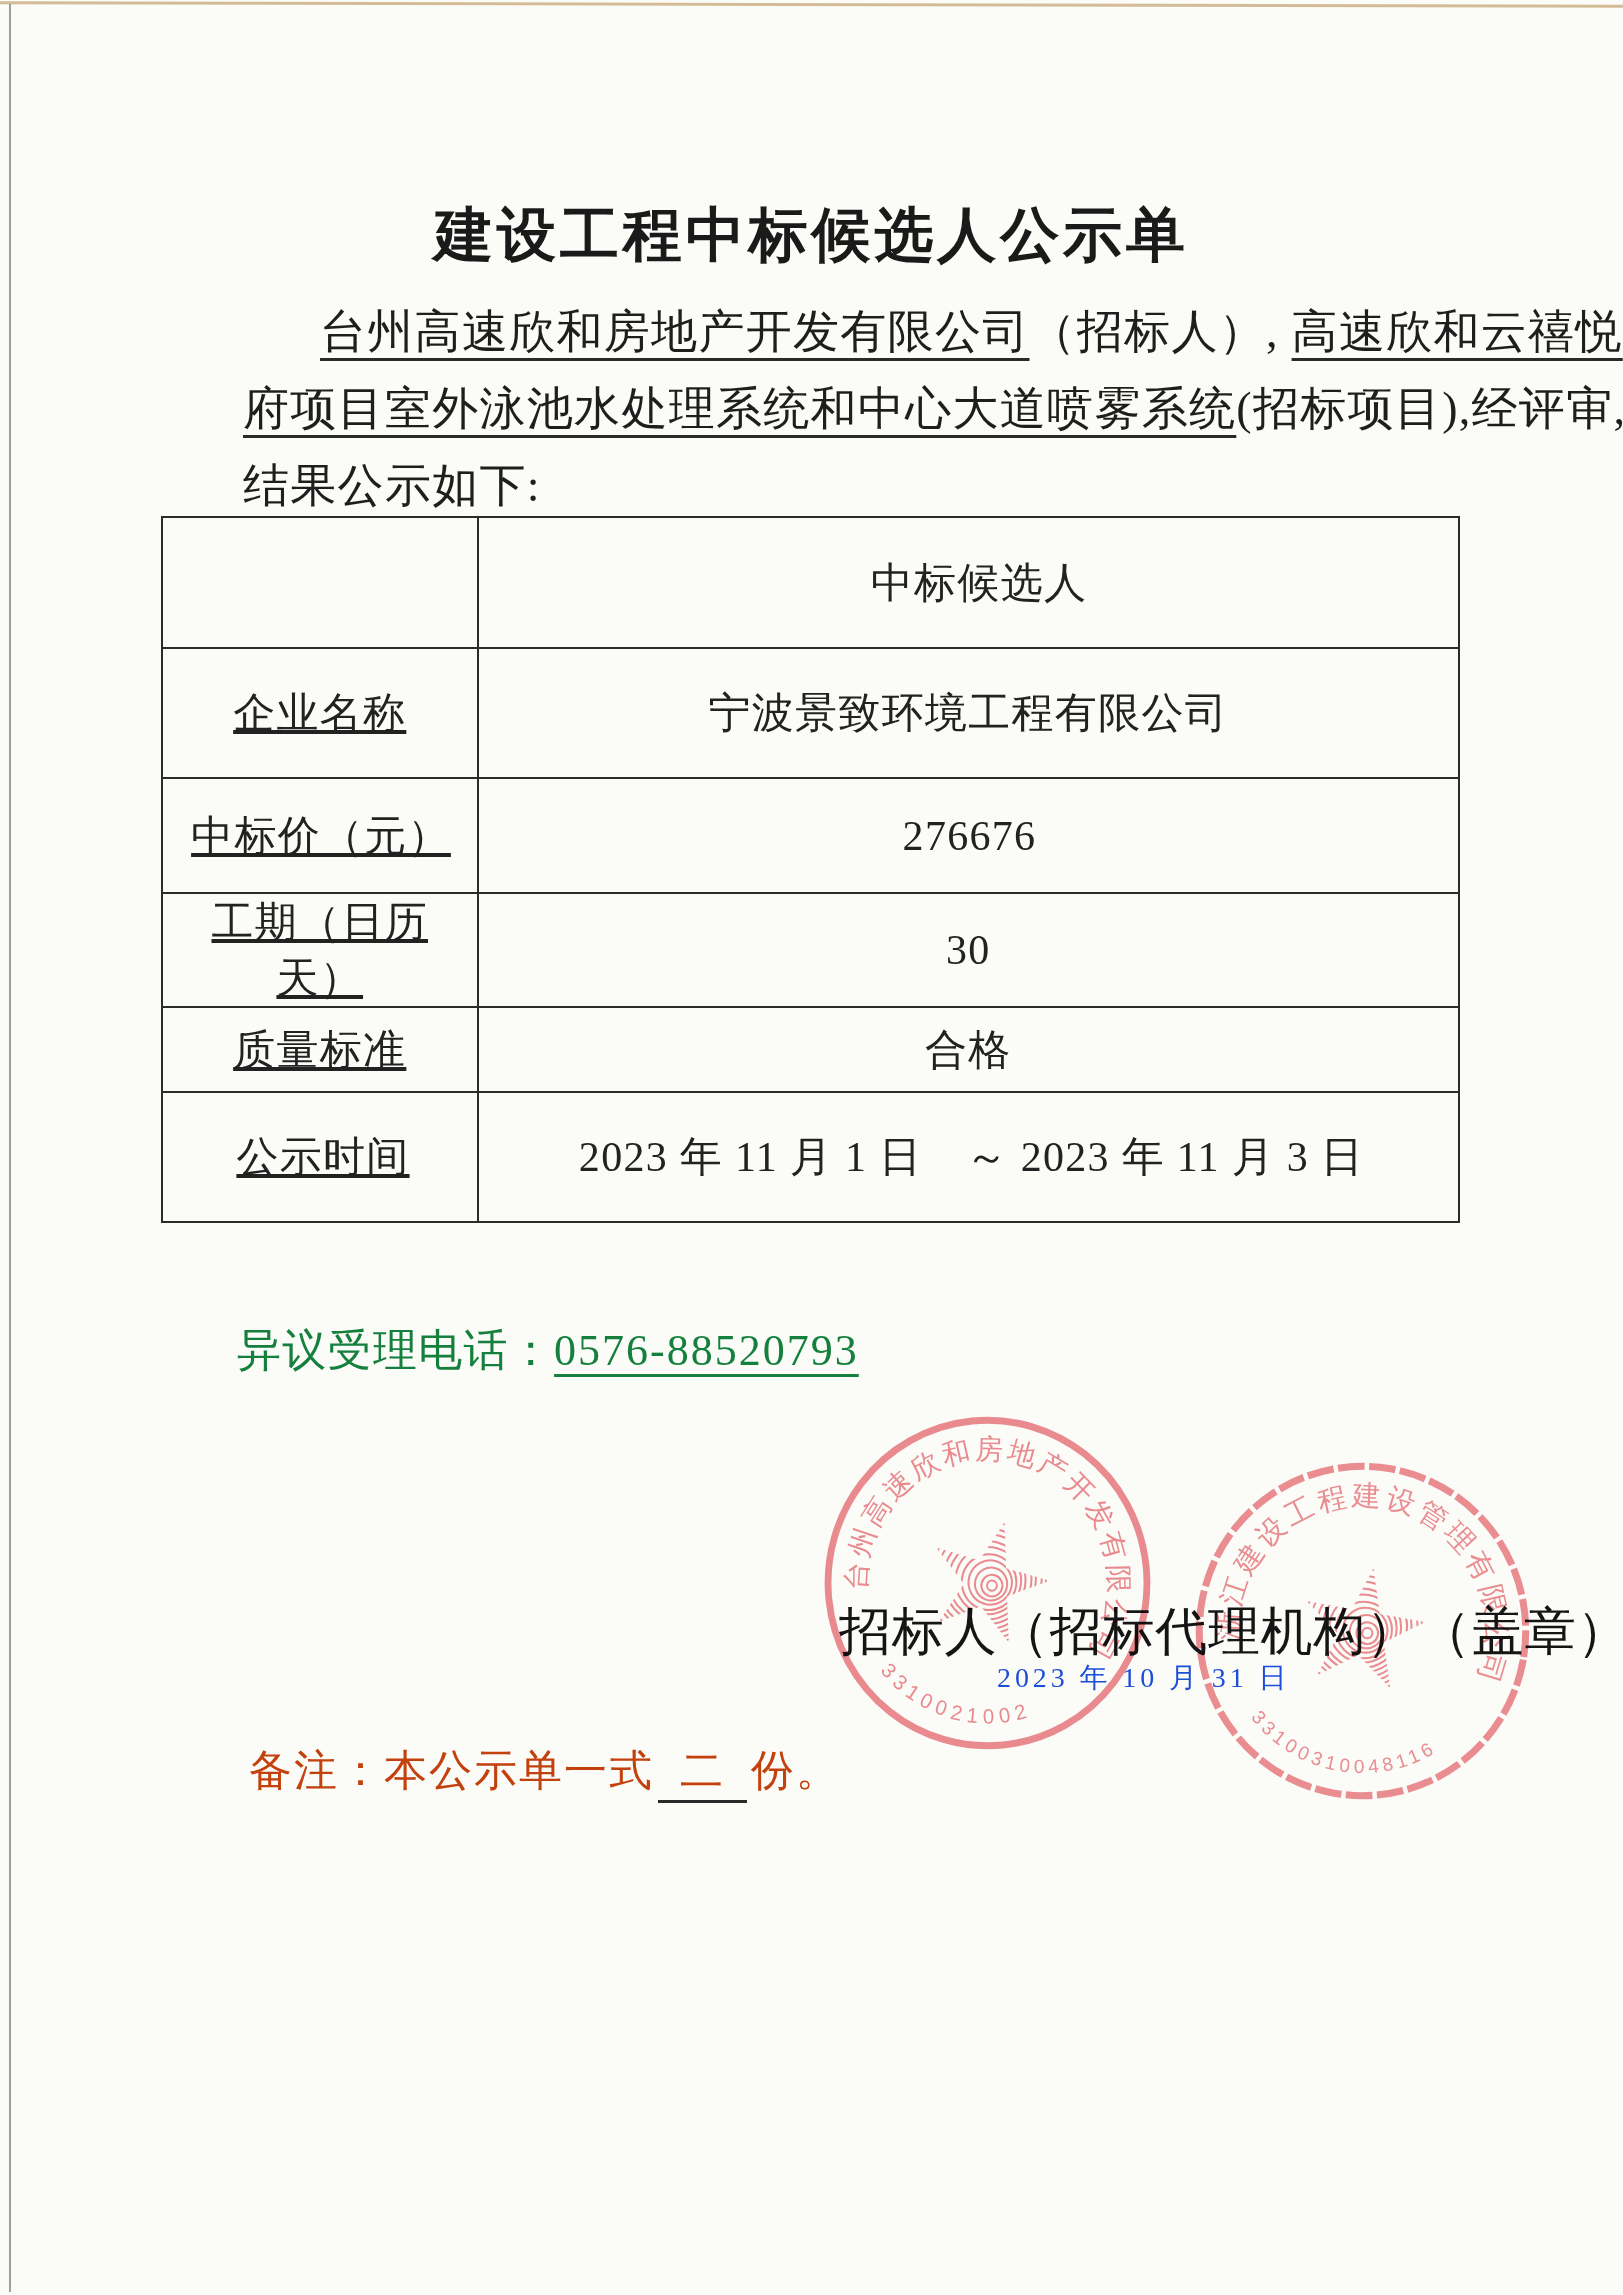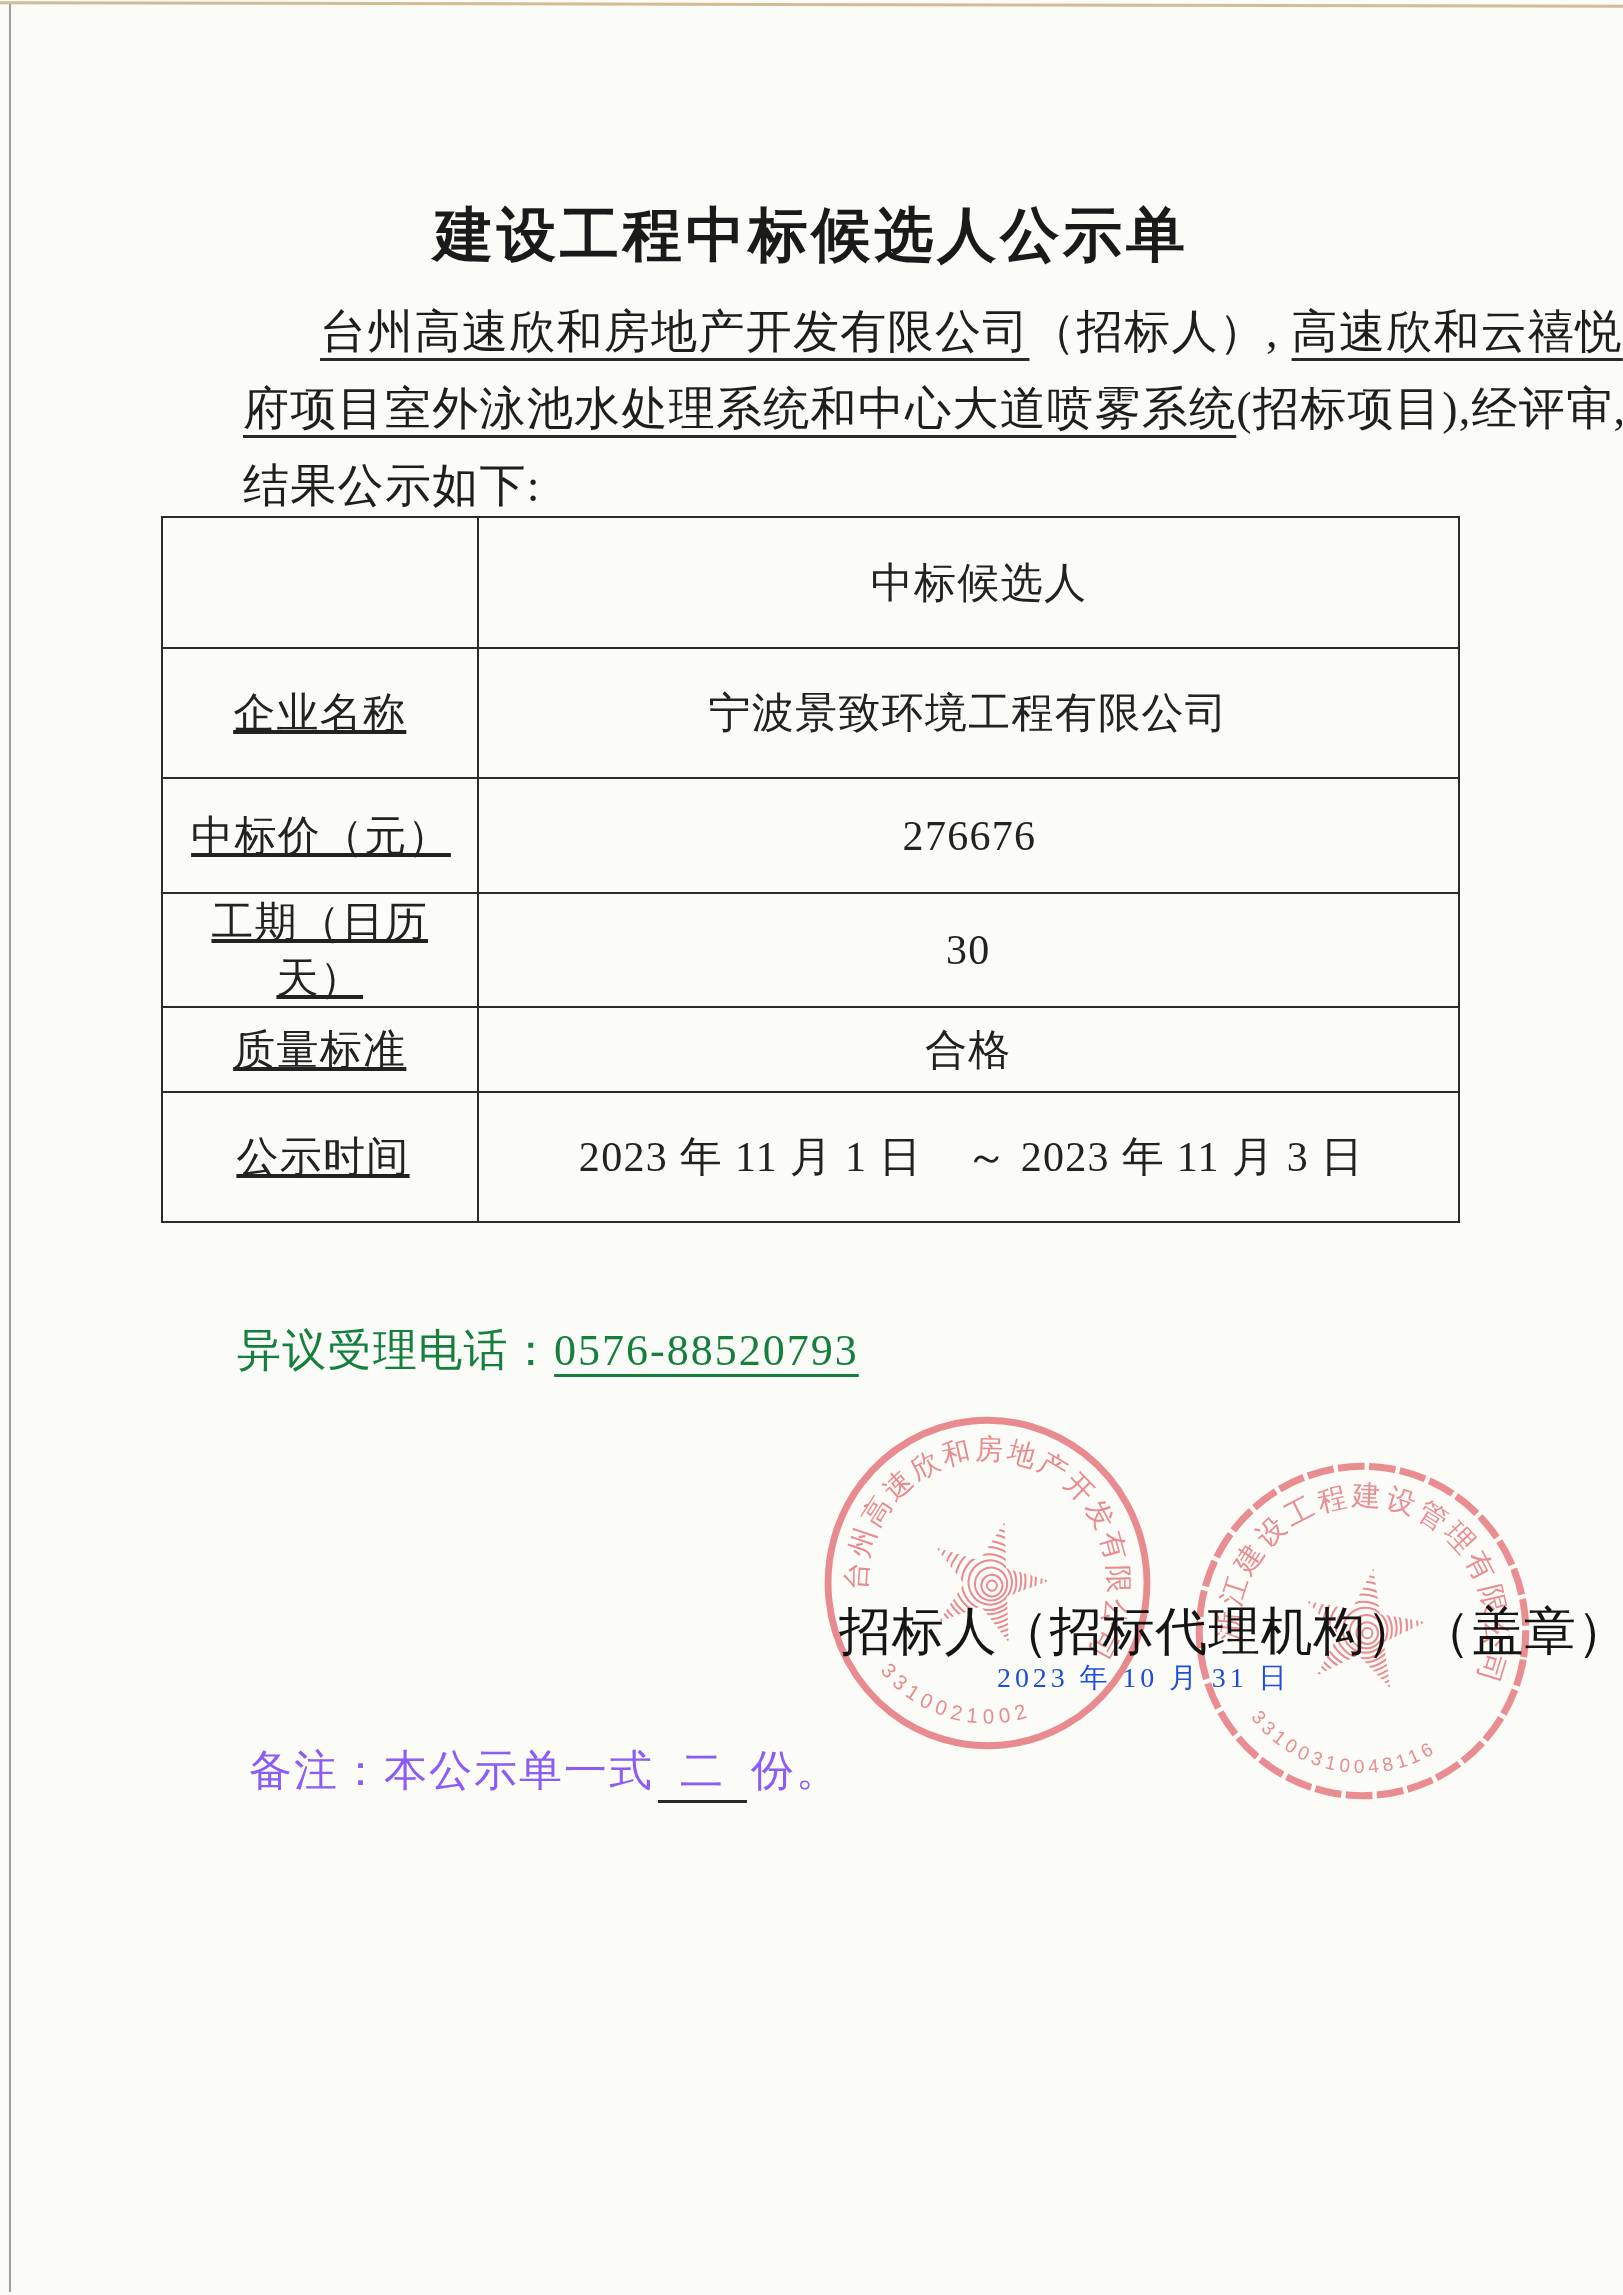--- a/index.html
+++ b/index.html
@@ -71,21 +71,21 @@
     position:absolute;top:1553px;left:839px;
     font-size:52px;letter-spacing:0.7px;color:#151515;white-space:nowrap;margin-top:44px;
   }
   .date-line{
     position:absolute;top:1659px;left:997px;
     font-size:28px;letter-spacing:3.9px;color:#1d4ed8;white-space:nowrap;
   }
 
   .note-line{
     position:absolute;top:1742px;left:249px;
-    font-size:43px;letter-spacing:2px;color:#8b5cf6;white-space:nowrap;
+    font-size:43px;letter-spacing:2px;color:#c2410c;white-space:nowrap;
   }
   .note-line .note-count{
     display:inline-block;
     padding:0 22px;
     border-bottom:3.3px solid #2a2a2a;
     margin:0 3.9px;
   }
 
   .stamp{position:absolute;mix-blend-mode:multiply;pointer-events:none;}
   .stamp-left{top:1412px;left:820px;}

